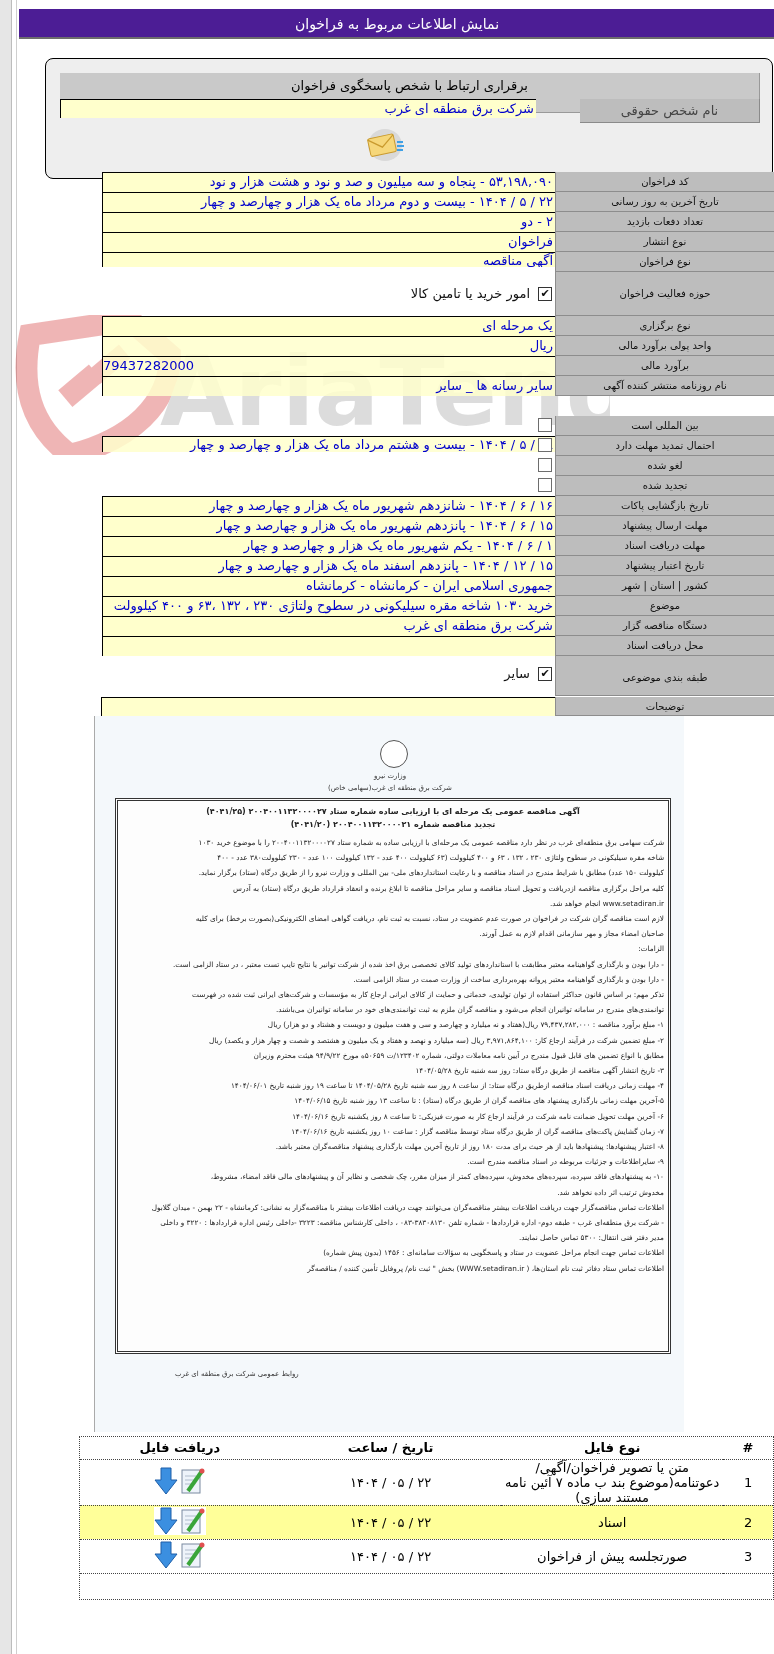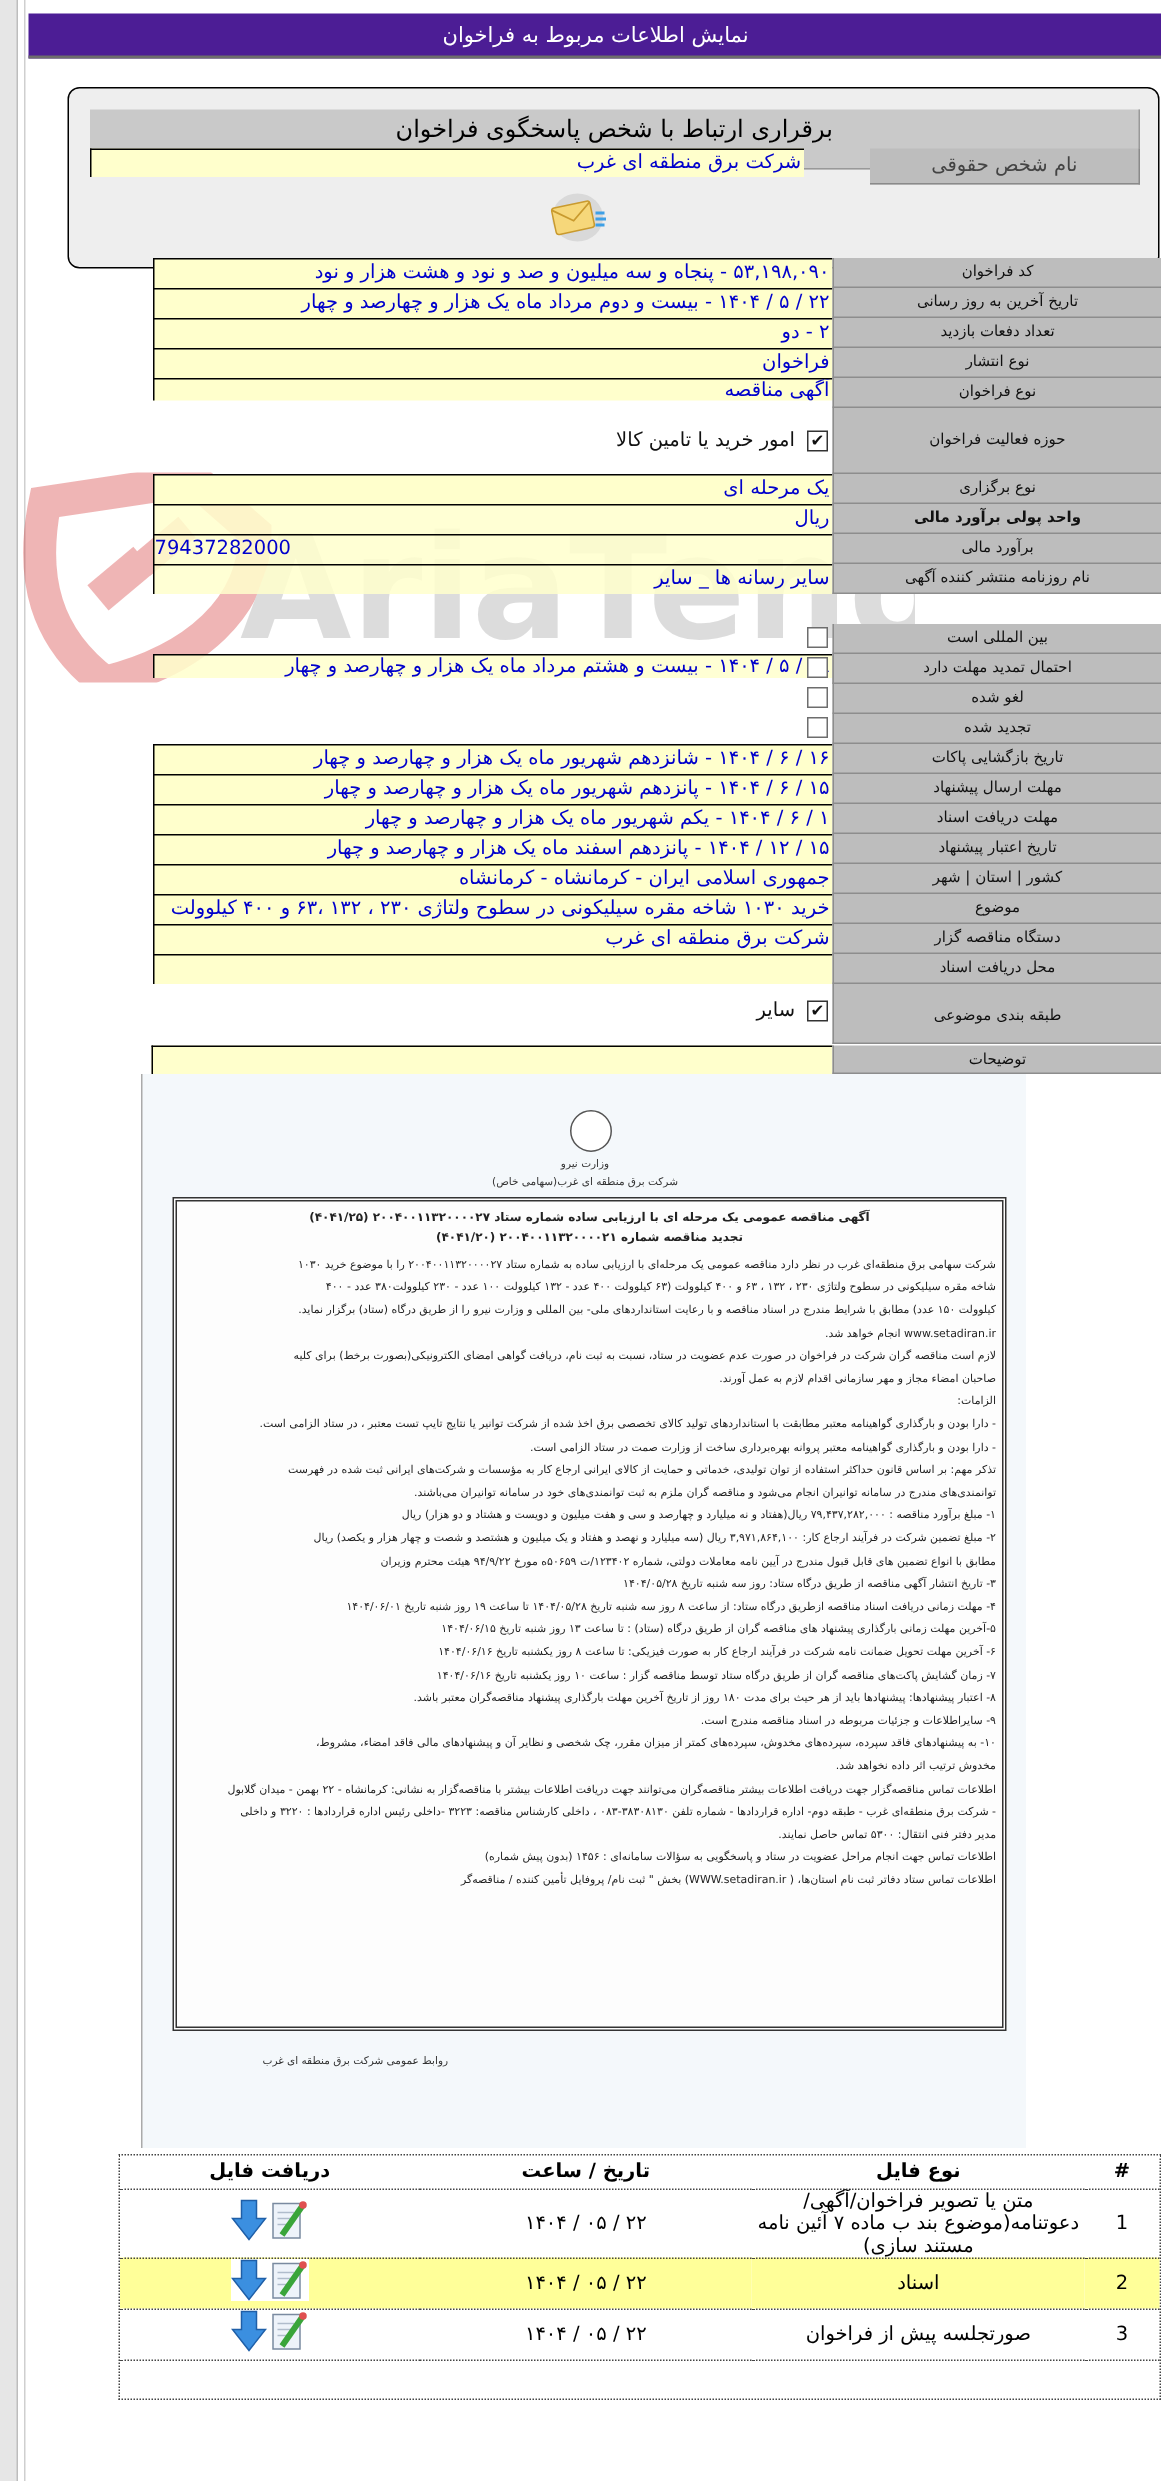--- a/index.html
+++ b/index.html
@@ -5,21 +5,21 @@
   * { box-sizing: border-box; margin: 0; padding: 0; }
   html, body { width: 774px; height: 1654px; overflow: hidden; background: #fff; }
   body { font-family: "DejaVu Sans", sans-serif; font-size: 12px; color: #000; position: relative; }
 
   .left-gutter { position: absolute; left: 0; top: 0; width: 12px; height: 1654px; background: #e6e6e6; border-right: 1px solid #bdbdbd; }
   .page { position: absolute; left: 16px; top: 0; width: 758px; height: 1654px; background: #fff; border-left: 1px solid #cfcfcf; }
 
   .page-header { position: absolute; left: 2px; top: 9px; width: 756px; height: 30px; background: #4c1d95; border-bottom: 2px solid #6d6d6d; color: #fff; font-size: 14px; text-align: center; line-height: 30px; direction: rtl; }
 
   .contact-box { position: absolute; left: 28px; top: 58px; width: 728px; height: 121px; background: #eeeeee; border: 1px solid #000; border-radius: 8px; }
-  .contact-title { position: absolute; left: 14px; top: 14px; width: 700px; height: 40px; background: #c9c9c9; border-bottom: 1px solid #999; border-right: 1px solid #999; text-align: center; line-height: 25px; font-size: 16px; direction: rtl; }
+  .contact-title { position: absolute; left: 14px; top: 14px; width: 700px; height: 40px; background: #c9c9c9; border-bottom: 1px solid #999; border-right: 1px solid #999; text-align: center; line-height: 25px; font-size: 13px; direction: rtl; }
   .contact-label { position: absolute; right: 12px; top: 40px; width: 180px; height: 24px; background: #bdbdbd; border-bottom: 1px solid #8a8a8a; border-right: 1px solid #8a8a8a; color: #444; text-align: center; line-height: 24px; font-size: 13px; direction: rtl; }
   .contact-value { position: absolute; left: 14px; top: 40px; width: 476px; height: 19px; background: #ffffcc; border-top: 1px solid #000; border-left: 1px solid #000; color: #0000cc; text-align: right; direction: rtl; padding-right: 2px; line-height: 17px; font-size: 13px; }
   .mail-btn { position: absolute; left: 317px; top: 68px; width: 46px; height: 36px; }
   .row { position: absolute; left: 102px; width: 672px; }
   .row .lbl { position: absolute; right: 0; width: 219px; background: #bdbdbd; border-bottom: 1px solid #8d8d8d; border-left: 1px solid #8d8d8d; text-align: center; font-size: 10px; direction: rtl; color: #111; }
   .row .val { position: absolute; left: 0; width: 453px; background: #ffffcc; border-top: 1px solid #000; border-left: 1px solid #000; color: #0000cc; text-align: right; direction: rtl; padding-right: 2px; font-size: 13px; white-space: nowrap; overflow: hidden; }
   .row .val.ltr { text-align: left; direction: ltr; padding-left: 0; }
   .row .cb { position: absolute; left: 436px; width: 14px; height: 14px; border: 1px solid #6d6d6d; background: #fff; }
   .check-wrap { position: absolute; right: 222px; direction: rtl; display: flex; align-items: center; gap: 8px; font-size: 13px; color: #111; }
   .check-wrap .box { width: 14px; height: 14px; border: 1px solid #333; background: #fff; font-size: 11px; line-height: 12px; text-align: center; font-weight: bold; }
@@ -106,21 +106,21 @@
     <span class="box">✔</span>
     <span>امور خرید یا تامین کالا</span>
   </div>
 </div>
 <div class="row" style="top:316px;height:20px;">
   <div class="val" style="height:20px;line-height:18px;">یک مرحله ای</div>
   <div class="lbl" style="height:20px;line-height:20px;">نوع برگزاری</div>
 </div>
 <div class="row" style="top:336px;height:20px;">
   <div class="val" style="height:20px;line-height:18px;background:rgba(255,255,204,0.85);">ریال</div>
-  <div class="lbl" style="height:20px;line-height:20px;font-weight:bold;">واحد پولی برآورد مالی</div>
+  <div class="lbl" style="height:20px;line-height:20px;">واحد پولی برآورد مالی</div>
 </div>
 <div class="row" style="top:356px;height:20px;">
   <div class="val ltr" style="height:20px;line-height:18px;background:rgba(255,255,204,0.85);">79437282000</div>
   <div class="lbl" style="height:20px;line-height:20px;">برآورد مالی</div>
 </div>
 <div class="row" style="top:376px;height:20px;">
   <div class="val" style="height:20px;line-height:18px;background:rgba(255,255,204,0.85);">سایر رسانه ها _ سایر</div>
   <div class="lbl" style="height:20px;line-height:20px;">نام روزنامه منتشر کننده آگهی</div>
 </div>
 <div class="row" style="top:396px;height:20px;margin-top:40px;">
@@ -191,20 +191,21 @@
   <div class="scan-logo"></div>
   <div class="scan-small" style="top:56px;">وزارت نیرو</div>
   <div class="scan-small" style="top:68px;">شرکت برق منطقه ای غرب(سهامی خاص)</div>
   <div class="scan-frame">
     <div class="t1">آگهی مناقصه عمومی یک مرحله ای با ارزیابی ساده شماره ستاد ۲۰۰۴۰۰۱۱۳۲۰۰۰۰۲۷ (۴۰۴۱/۲۵)</div>
     <div class="t1" style="margin-top:4px;">تجدید مناقصه شماره ۲۰۰۴۰۰۱۱۳۲۰۰۰۰۲۱ (۴۰۴۱/۲۰)</div>
     <div style="margin-top:6px;">
       <div class="ln">شرکت سهامی برق منطقه‌ای غرب در نظر دارد مناقصه عمومی یک مرحله‌ای با ارزیابی ساده به شماره ستاد ۲۰۰۴۰۰۱۱۳۲۰۰۰۰۲۷ را با موضوع خرید ۱۰۳۰</div>
       <div class="ln">شاخه مقره سیلیکونی در سطوح ولتاژی ۲۳۰ ، ۱۳۲ ، ۶۳ و ۴۰۰ کیلوولت (۶۳ کیلوولت ۴۰۰ عدد - ۱۳۲ کیلوولت ۱۰۰ عدد - ۲۳۰ کیلوولت۳۸۰ عدد - ۴۰۰</div>
       <div class="ln">کیلوولت ۱۵۰ عدد) مطابق با شرایط مندرج در اسناد مناقصه و با رعایت استانداردهای ملی- بین المللی و وزارت نیرو را از طریق درگاه (ستاد) برگزار نماید.</div>
+      <div class="ln">کلیه مراحل برگزاری مناقصه ازدریافت و تحویل اسناد مناقصه و سایر مراحل مناقصه تا ابلاغ برنده و انعقاد قرارداد طریق درگاه (ستاد) به آدرس</div>
       <div class="ln">www.setadiran.ir انجام خواهد شد.</div>
       <div class="ln">لازم است مناقصه گران شرکت در فراخوان در صورت عدم عضویت در ستاد، نسبت به ثبت نام، دریافت گواهی امضای الکترونیکی(بصورت برخط) برای کلیه</div>
       <div class="ln">صاحبان امضاء مجاز و مهر سازمانی اقدام لازم به عمل آورند.</div>
       <div class="ln">الزامات:</div>
       <div class="ln">- دارا بودن و بارگذاری گواهینامه معتبر مطابقت با استانداردهای تولید کالای تخصصی برق اخذ شده از شرکت توانیر یا نتایج تایپ تست معتبر ، در ستاد الزامی است.</div>
       <div class="ln">- دارا بودن و بارگذاری گواهینامه معتبر پروانه بهره‌برداری ساخت از وزارت صمت در ستاد الزامی است.</div>
       <div class="ln">تذکر مهم: بر اساس قانون حداکثر استفاده از توان تولیدی، خدماتی و حمایت از کالای ایرانی ارجاع کار به مؤسسات و شرکت‌های ایرانی ثبت شده در فهرست</div>
       <div class="ln">توانمندی‌های مندرج در سامانه توانیران انجام می‌شود و مناقصه گران ملزم به ثبت توانمندی‌های خود در سامانه توانیران می‌باشند.</div>
       <div class="ln">۱- مبلغ برآورد مناقصه : ۷۹,۴۳۷,۲۸۲,۰۰۰ ریال(هفتاد و نه میلیارد و چهارصد و سی و هفت میلیون و دویست و هشتاد و دو هزار) ریال</div>
       <div class="ln">۲- مبلغ تضمین شرکت در فرآیند ارجاع کار: ۳,۹۷۱,۸۶۴,۱۰۰ ریال (سه میلیارد و نهصد و هفتاد و یک میلیون و هشتصد و شصت و چهار هزار و یکصد) ریال</div>

